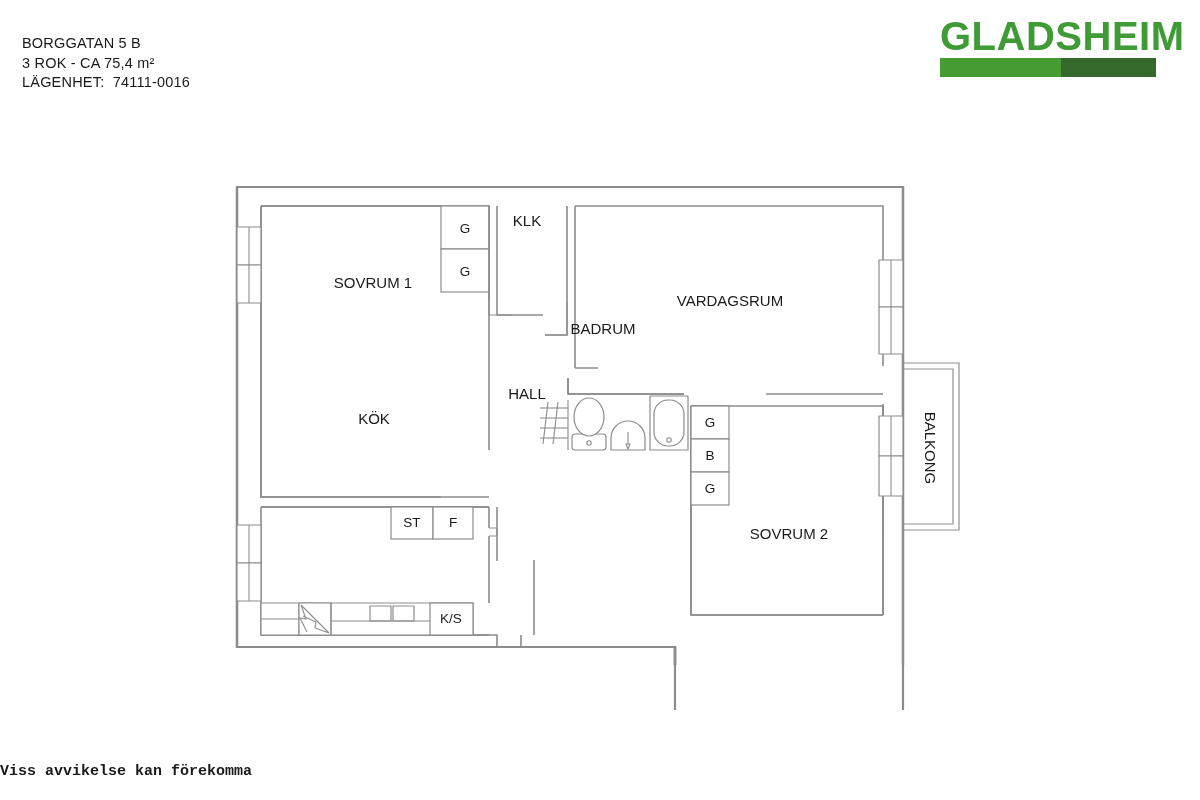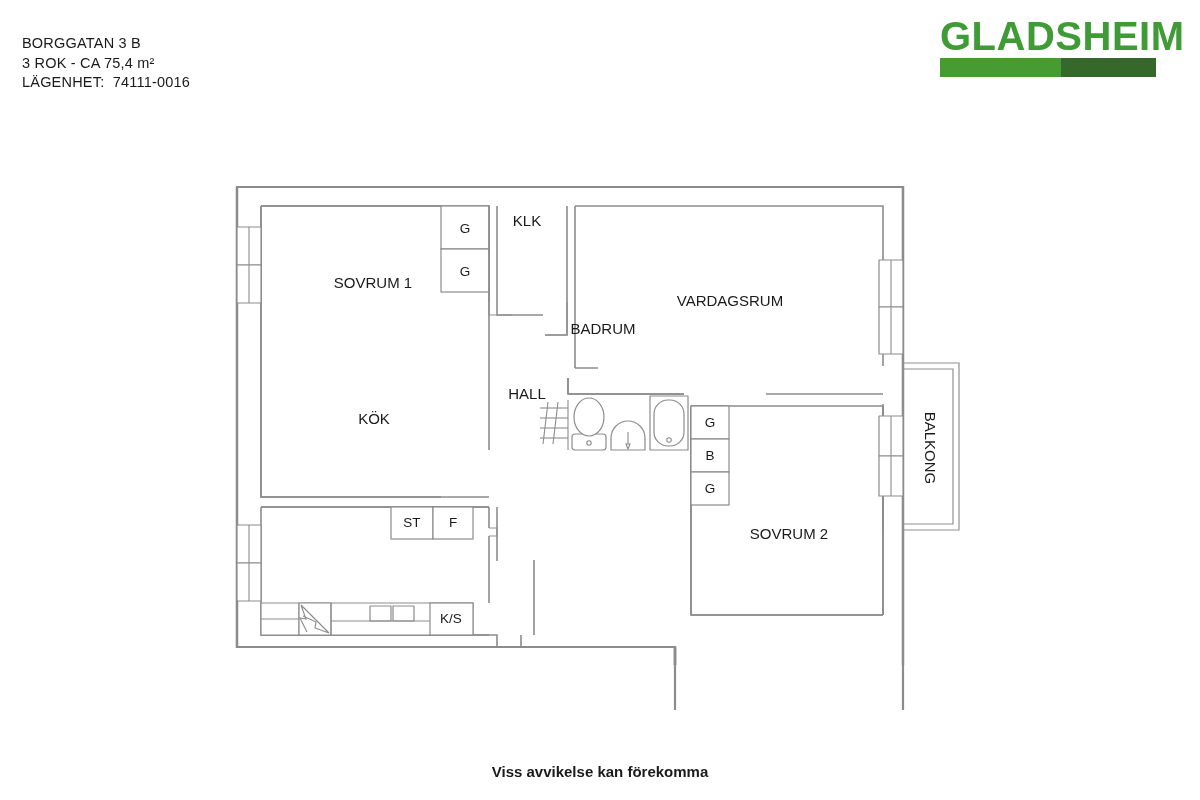--- a/index.html
+++ b/index.html
@@ -118,31 +118,31 @@
     text-anchor: middle;
     dominant-baseline: middle;
   }
 
   
   #footer-note {
     position: absolute;
     left: 0;
     top: 763px;
     width: 1200px;
-    text-align: center;
     font-size: 15px;
     font-weight: bold;
     color: #1a1a1a;
+    font-family: Liberation Mono, monospace;
   }
 </style>
 </head>
 <body>
 
 <div id="header-block">
-  <div class="hline">BORGGATAN 3 B</div>
+  <div class="hline">BORGGATAN 5 B</div>
   <div class="hline">3 ROK - CA 75,4 m²</div>
   <div class="hline">LÄGENHET:  74111-0016</div>
 </div>
 
 <div id="logo-block">
   <div id="logo-wordmark" style="color: rgb(63, 155, 53);">GLADSHEIM</div>
   <div id="logo-bar">
     <div id="logo-bar-left" style="background: rgb(70, 155, 51);"></div>
     <div id="logo-bar-right" style="background: rgb(54, 104, 44);"></div>
   </div>

